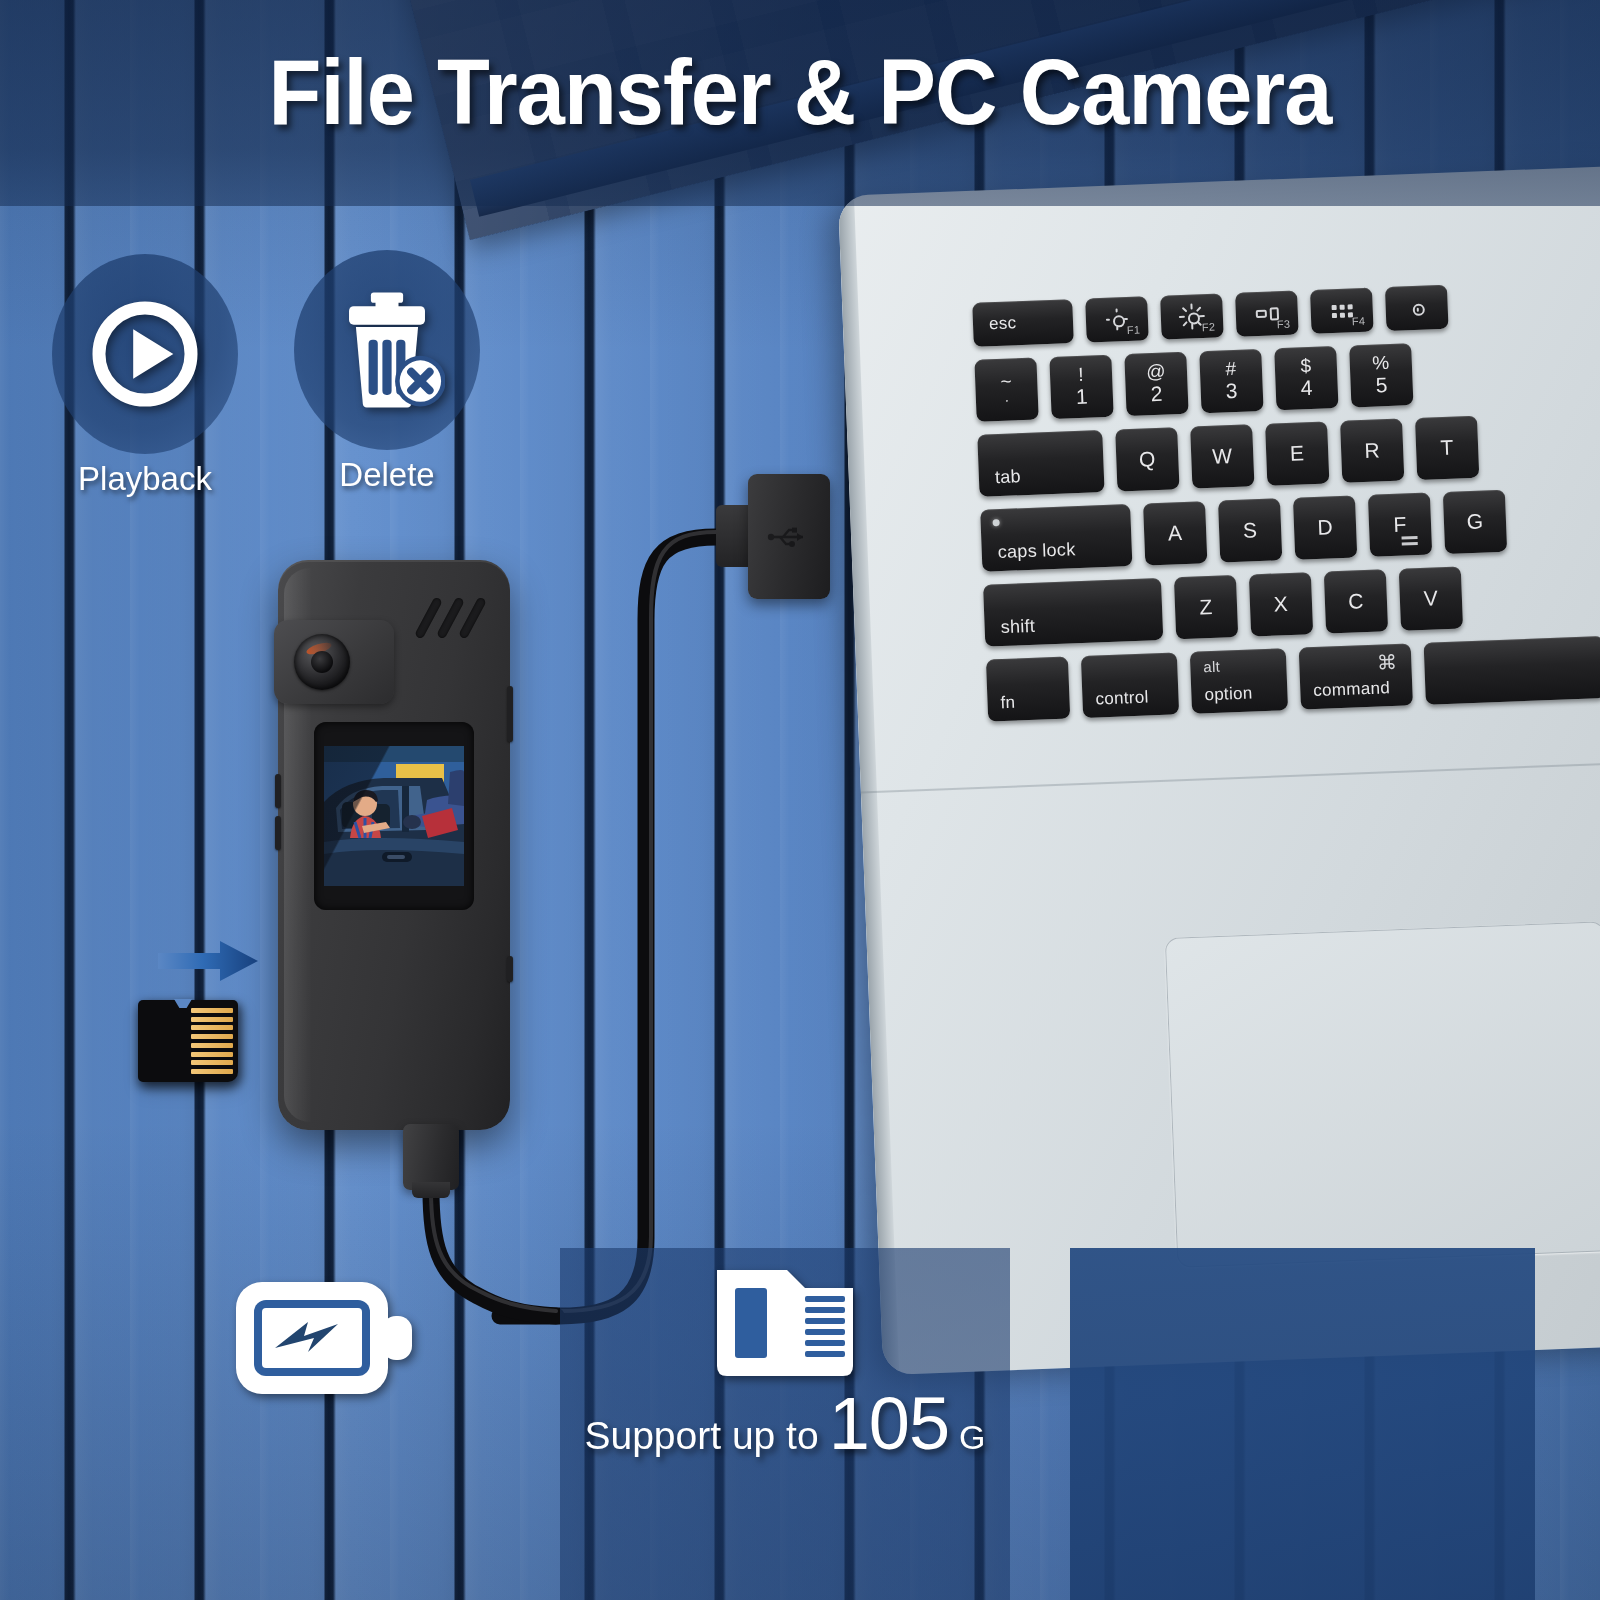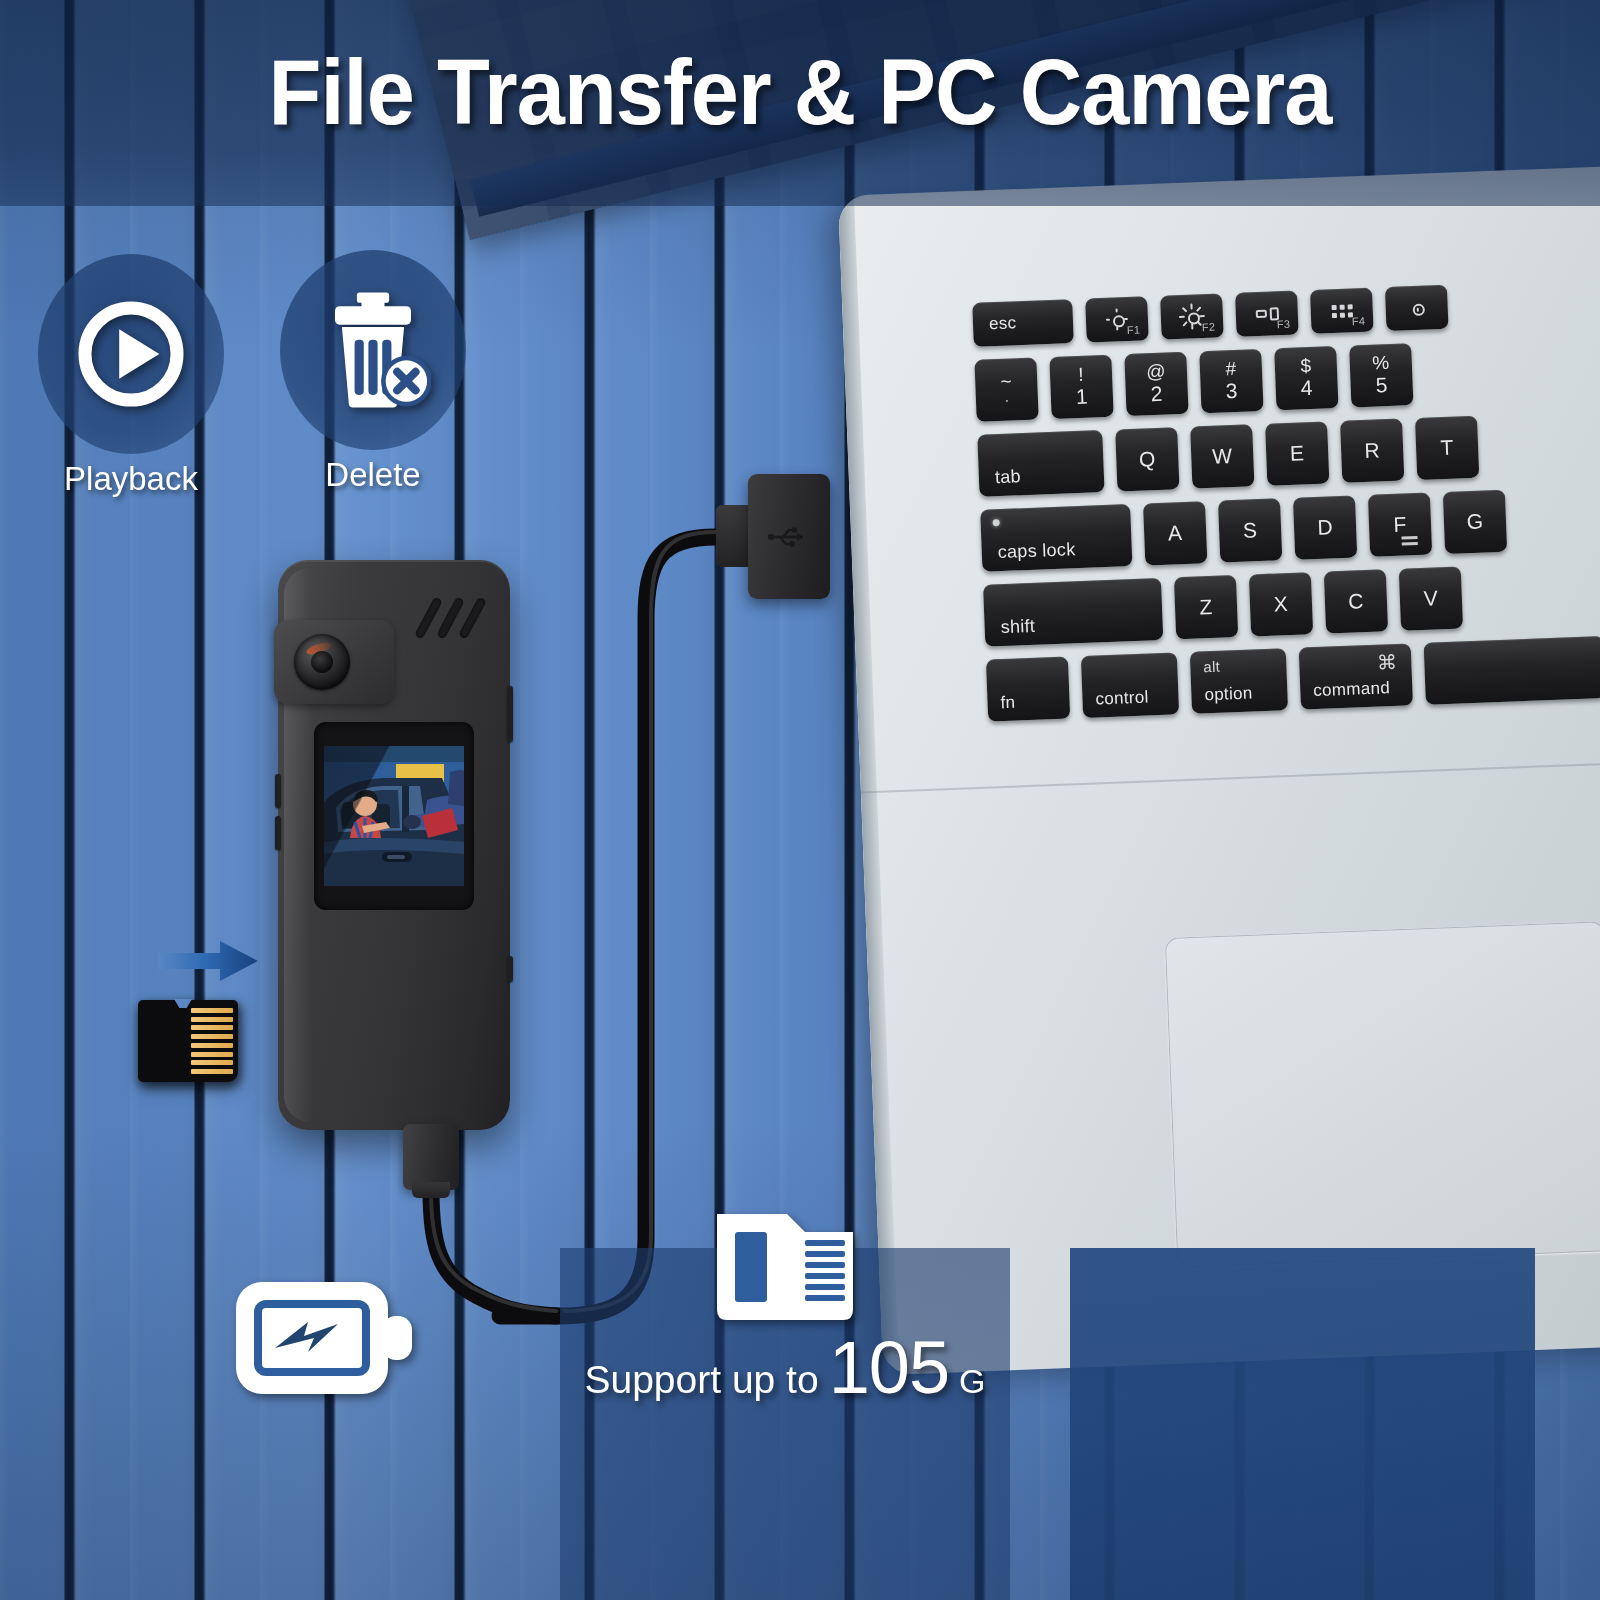--- a/index.html
+++ b/index.html
@@ -99,21 +99,21 @@
   .lpicon b{background:#d5d6d9;border-radius:1px;}
 
   
   .headline{position:absolute;left:0;top:40px;width:1600px;text-align:center;
     color:#fff;font-size:92px;font-weight:700;letter-spacing:-1px;white-space:nowrap;
     text-shadow:4px 5px 7px rgba(0,0,0,.55);
     font-family:"Liberation Sans Narrow","Liberation Sans","DejaVu Sans",sans-serif;
     transform:scaleX(.94);}
 
   
-  .badges{position:absolute;left:38px;top:254px;width:720px;height:260px;}
+  .badges{position:absolute;left:52px;top:254px;width:720px;height:260px;}
   .badge{position:absolute;width:186px;text-align:center;}
   .badge .disc{position:relative;width:186px;height:200px;border-radius:50%;
     background:radial-gradient(ellipse at 45% 38%,rgba(27,58,106,.80) 0%,rgba(31,63,112,.72) 58%,rgba(33,66,117,.46) 100%);
     display:flex;align-items:center;justify-content:center;}
   .badge .cap{margin-top:6px;color:#fff;font-size:33px;text-shadow:2px 3px 5px rgba(0,0,0,.55);white-space:nowrap;}
 
   .ic{filter:drop-shadow(3px 4px 4px rgba(0,0,0,.45));}
 
   
   .panel{position:absolute;}
@@ -488,21 +488,21 @@
       <svg class="ic" width="200" height="132" viewBox="0 0 200 132">
         <rect x="6" y="10" width="152" height="112" rx="26" fill="#fff"></rect>
         <rect x="24" y="28" width="116" height="76" rx="12" fill="#2f5e9e"></rect>
         <rect x="32" y="36" width="100" height="60" rx="4" fill="#fff"></rect>
         <path d="M45 76 L78 50 L74 64 L108 52 L78 80 L84 66 Z" fill="#22456f"></path>
         <rect x="152" y="44" width="30" height="44" rx="14" fill="#fff"></rect>
       </svg>
     </div>
   </div>
 
-  <div class="panel" style="left:585px;top:1206px;width:400px;">
+  <div class="panel" style="left:585px;top:1262px;width:400px;">
     <div style="display:flex;justify-content:center;">
       <svg class="ic" width="160" height="122" viewBox="0 0 160 122">
         <path d="M12 8 L82 8 L100 26 L148 26 L148 104 Q148 114 138 114 L22 114 Q12 114 12 104 Z" fill="#fff"></path>
         <rect x="30" y="26" width="32" height="70" rx="3" fill="#2f5e9e"></rect>
         <g fill="#2f5e9e">
           <rect x="100" y="34" width="40" height="6" rx="2"></rect>
           <rect x="100" y="45" width="40" height="6" rx="2"></rect>
           <rect x="100" y="56" width="40" height="6" rx="2"></rect>
           <rect x="100" y="67" width="40" height="6" rx="2"></rect>
           <rect x="100" y="78" width="40" height="6" rx="2"></rect>

